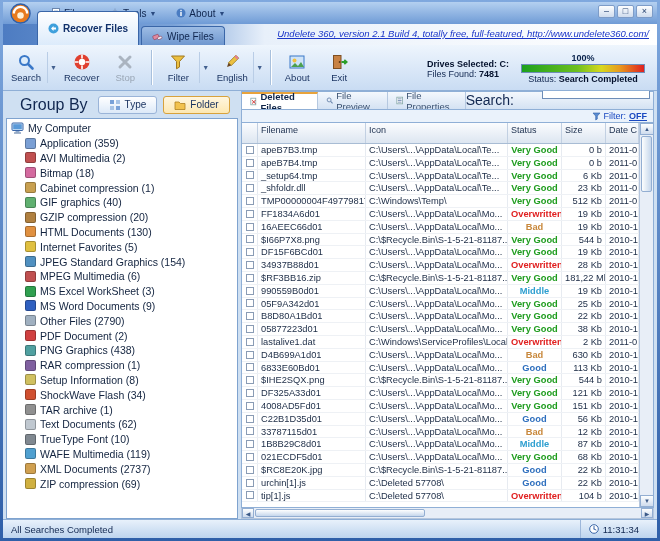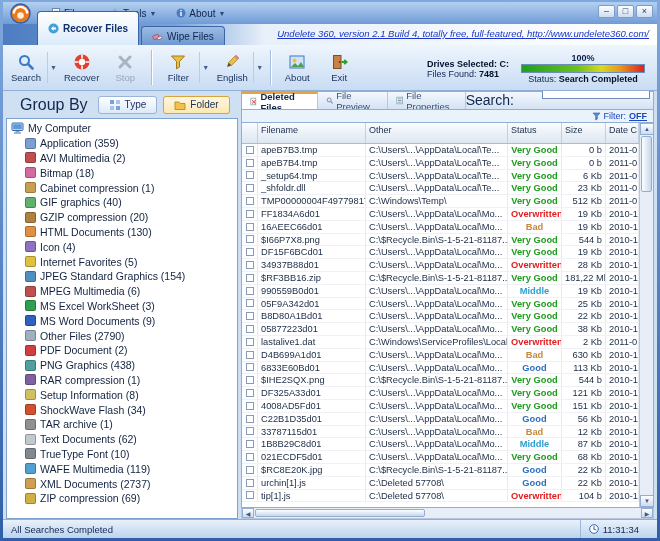--- a/index.html
+++ b/index.html
@@ -319,24 +319,20 @@
   </div>
               <div class="tree-item child">
     <span class="tree-icon" style="background: rgb(176, 128, 64);"></span>
     <span class="tree-label">GZIP compression (20)</span>
   </div>
               <div class="tree-item child">
     <span class="tree-icon" style="background: rgb(224, 144, 64);"></span>
     <span class="tree-label">HTML Documents (130)</span>
   </div>
               <div class="tree-item child">
-    <span class="tree-icon" style="background: rgb(144, 112, 192);"></span>
-    <span class="tree-label">Icon (4)</span>
-  </div>
-              <div class="tree-item child">
     <span class="tree-icon" style="background: rgb(224, 192, 64);"></span>
     <span class="tree-label">Internet Favorites (5)</span>
   </div>
               <div class="tree-item child">
     <span class="tree-icon" style="background: rgb(80, 144, 192);"></span>
     <span class="tree-label">JPEG Standard Graphics (154)</span>
   </div>
               <div class="tree-item child">
     <span class="tree-icon" style="background: rgb(192, 80, 80);"></span>
     <span class="tree-label">MPEG Multimedia (6)</span>
@@ -439,21 +435,21 @@
             </svg>
         <span class="flabel">Filter:</span>
         <span class="fval">OFF</span>
       </div>
 
       <div class="grid-wrap">
         <div class="grid">
           <div class="grid-header">
             <div class="gh-cell"></div>
             <div class="gh-cell">Filename</div>
-            <div class="gh-cell">Other</div>
+            <div class="gh-cell">Icon</div>
             <div class="gh-cell">Status</div>
             <div class="gh-cell">Size</div>
             <div class="gh-cell">Date C</div>
           </div>
           <div class="grid-body">
                 <div class="grid-row">
     <span class="cell c-check">
                     <span class="cb"></span>
                   </span>
     <span class="cell c-filename">apeB7B3.tmp</span>

